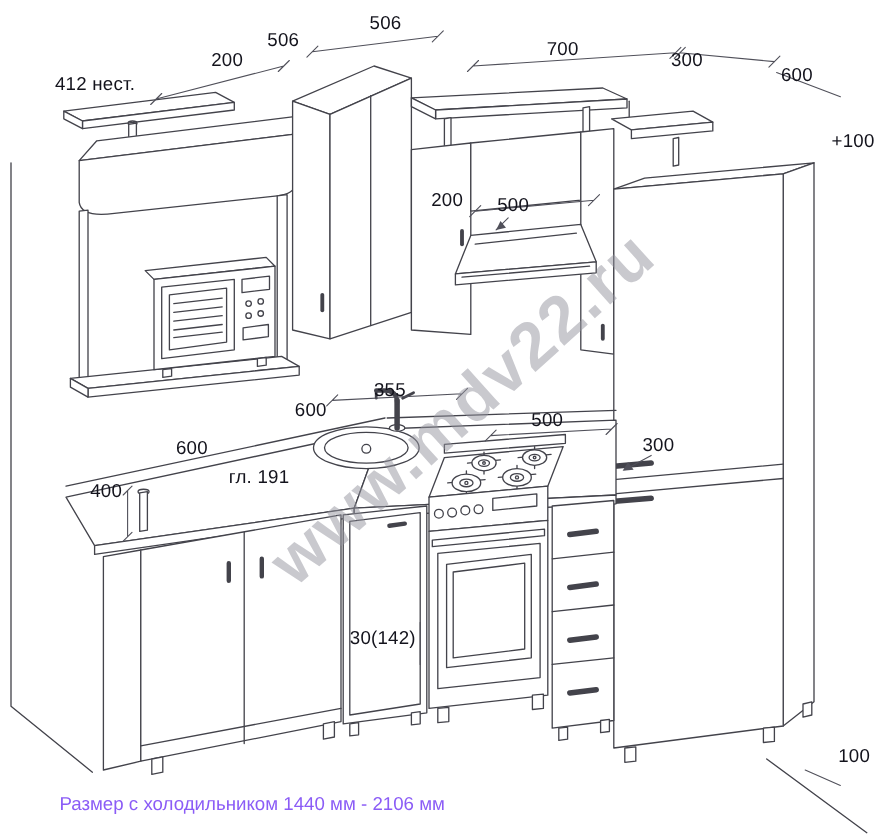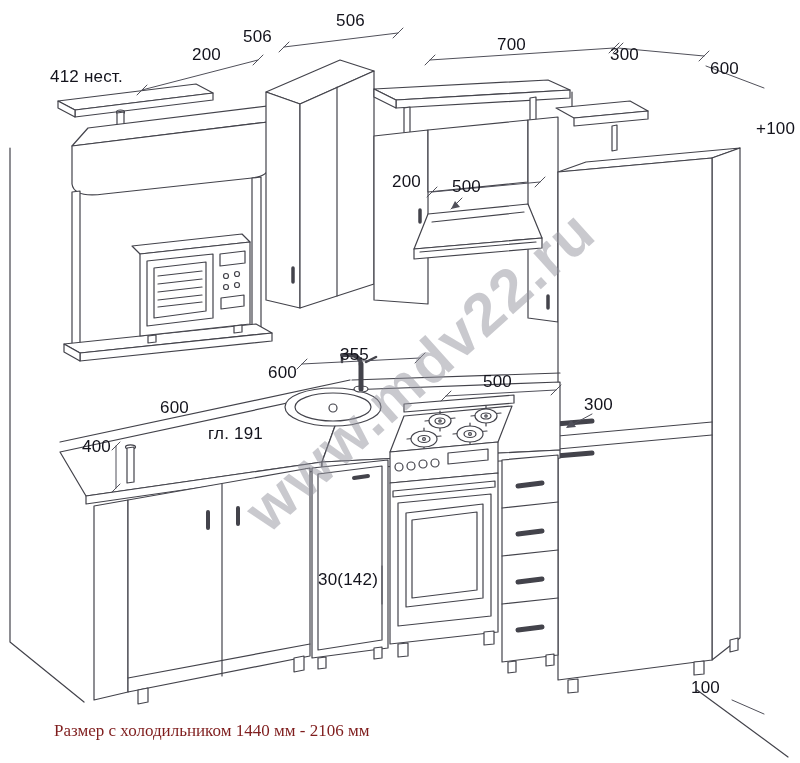--- a/index.html
+++ b/index.html
@@ -6,21 +6,21 @@
   .stage{
     position:relative;width:800px;height:763px;background:#fff;overflow:hidden;
     font-family:"Liberation Sans",sans-serif;
   }
   .stage svg{position:absolute;left:0;top:0;}
   .dim{
     position:absolute;font-size:17px;color:#13131c;white-space:nowrap;
     letter-spacing:0.2px;
   }
   .footer-note{
-    position:absolute;left:54px;top:721px;font-size:17px;color:#7f1d1d;white-space:nowrap;font-family:Liberation Serif, serif;
+    position:absolute;left:54px;top:721px;font-size:17px;color:#8b5cf6;white-space:nowrap;
   }
   .watermark{
     position:absolute;left:150px;top:336px;width:540px;text-align:center;
     font-size:60px;font-weight:bold;letter-spacing:2px;
     color:rgba(148,148,158,0.5);
     transform:rotate(-42deg);
     pointer-events:none;
   }
 </style>
 </head>
@@ -238,17 +238,17 @@
   <div class="dim" style="left:392px;top:172px">200</div>
   <div class="dim" style="left:452px;top:177px">500</div>
   <div class="dim" style="left:340px;top:345px">355</div>
   <div class="dim" style="left:268px;top:363px">600</div>
   <div class="dim" style="left:483px;top:372px">500</div>
   <div class="dim" style="left:160px;top:398px">600</div>
   <div class="dim" style="left:584px;top:395px">300</div>
   <div class="dim" style="left:208px;top:424px">гл. 191</div>
   <div class="dim" style="left:82px;top:437px">400</div>
   <div class="dim" style="left:318px;top:570px">30(142)</div>
-  <div class="dim" style="left:691px;top:678px">100</div>
+  <div class="dim" style="left:762px;top:678px">100</div>
 
   <div class="footer-note">Размер с холодильником 1440 мм -  2106 мм</div>
 
 </div>
 
 </body></html>

